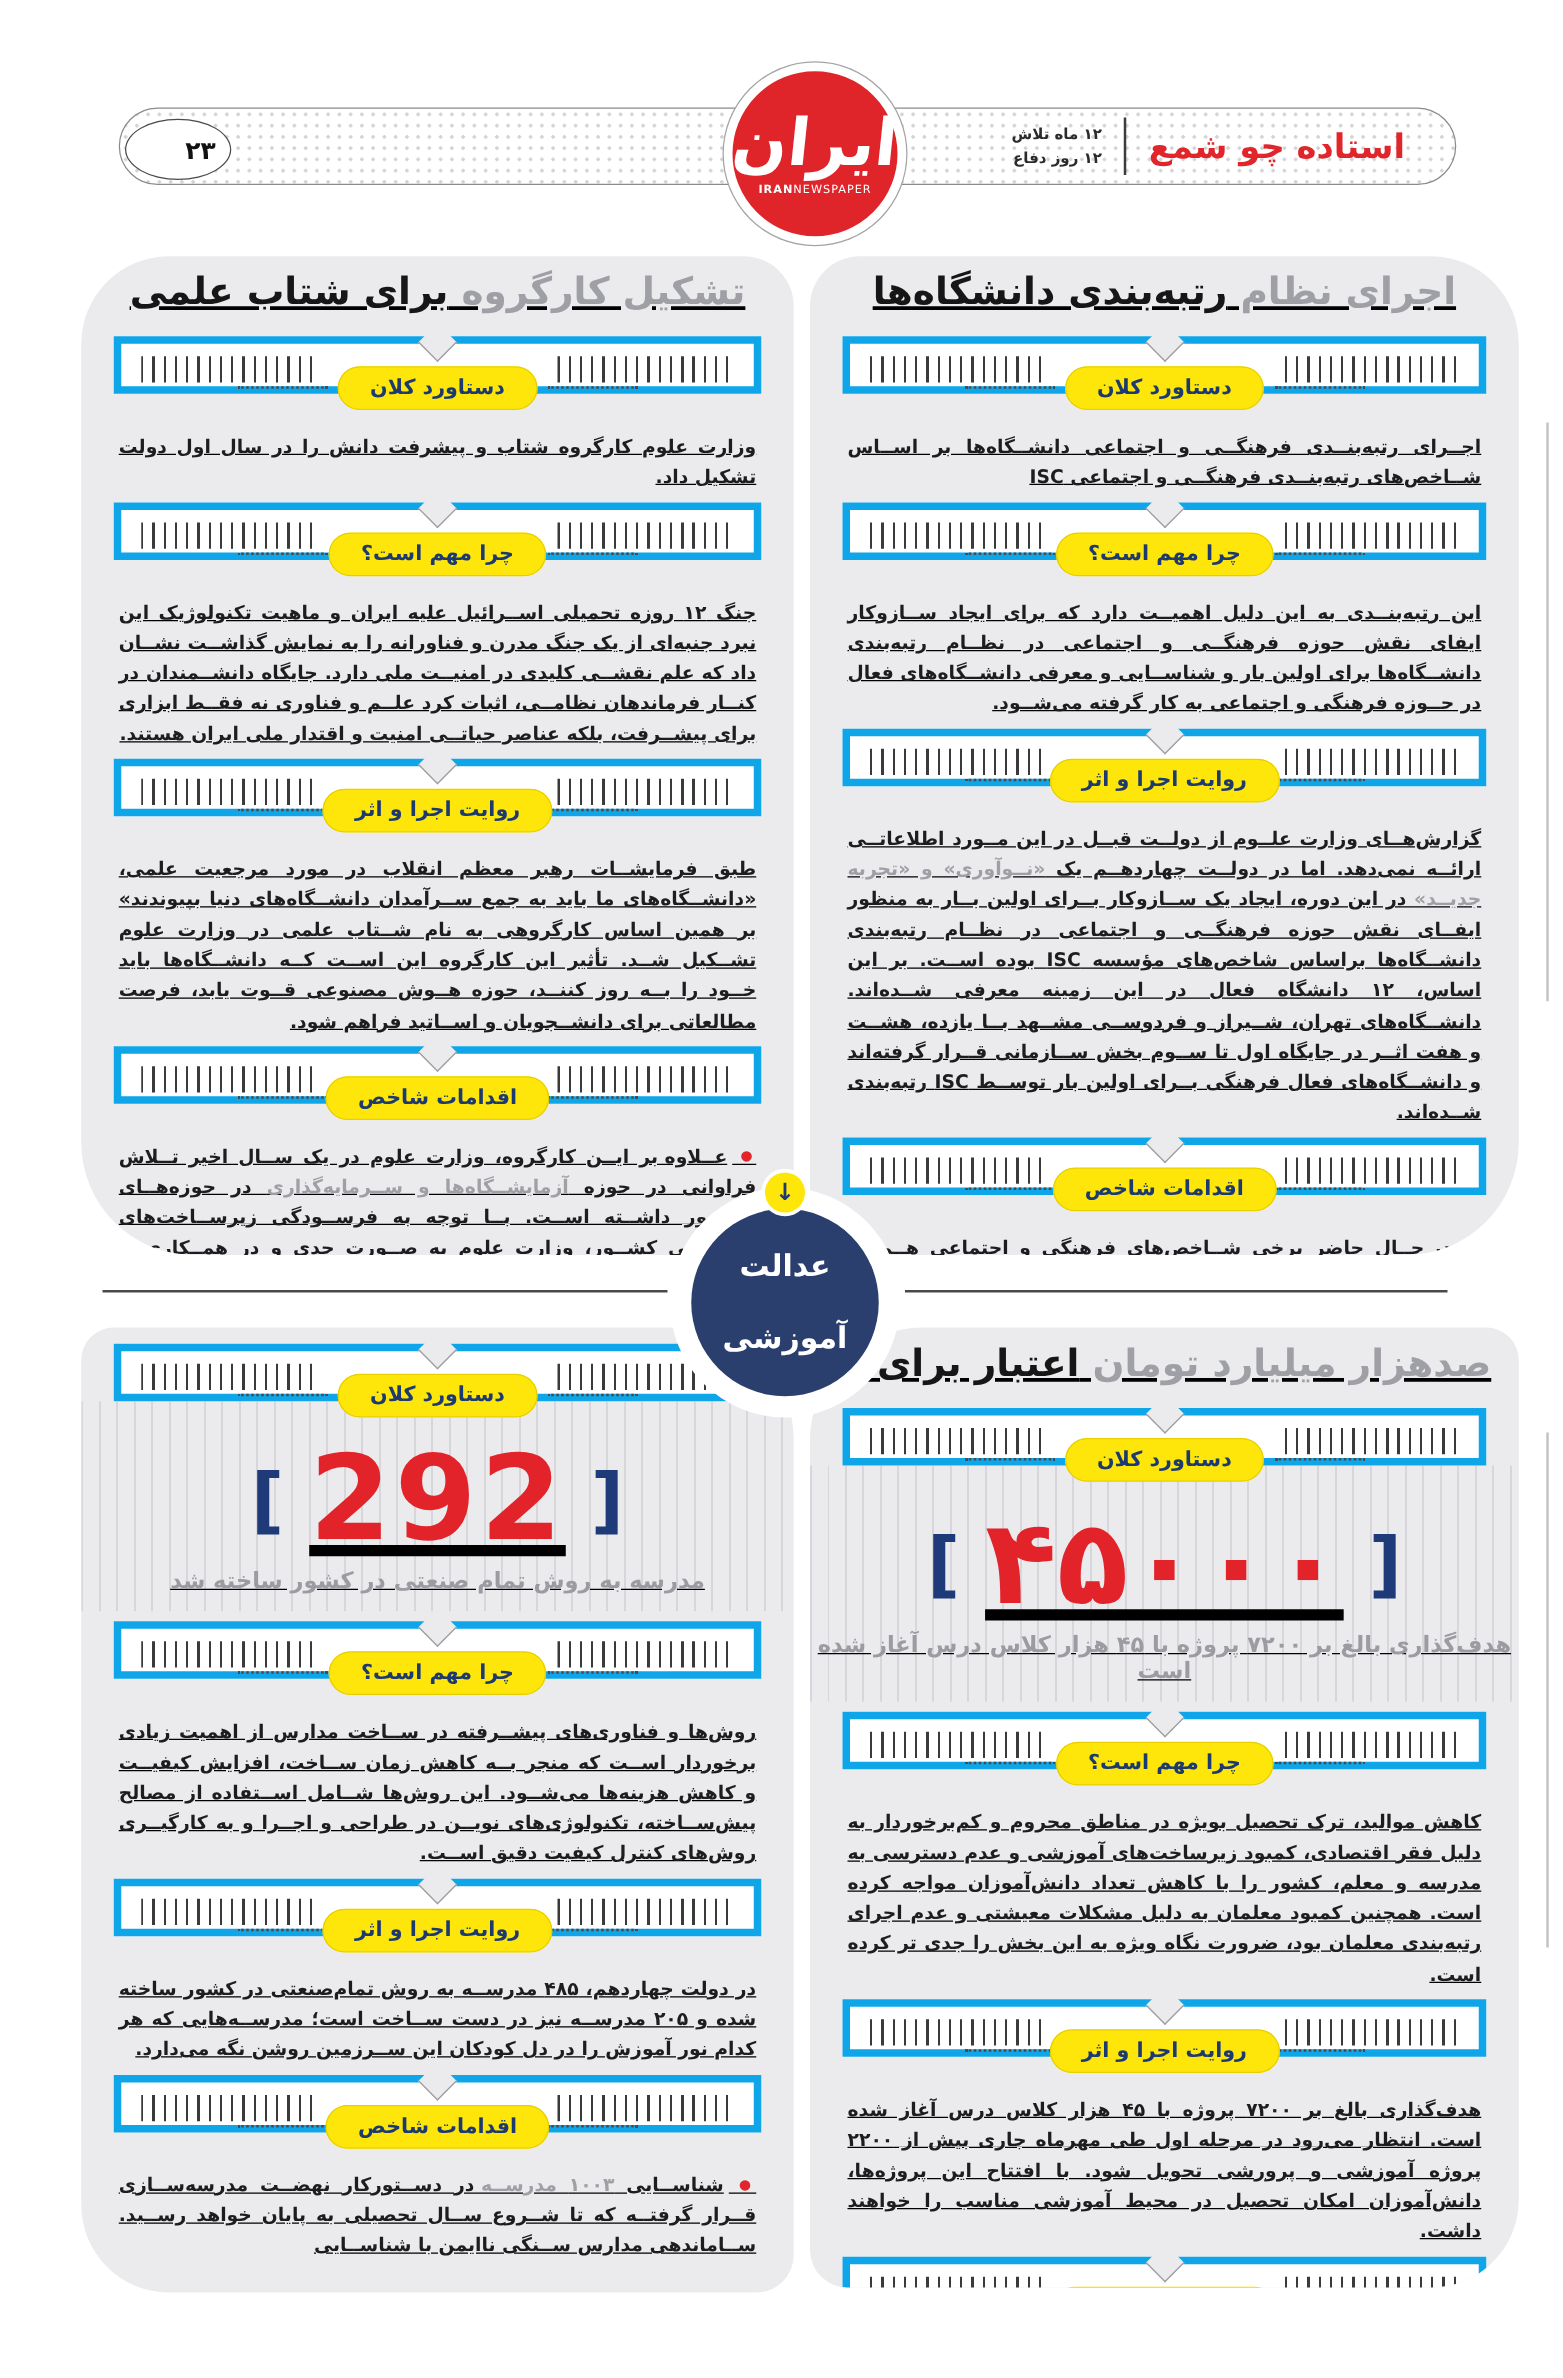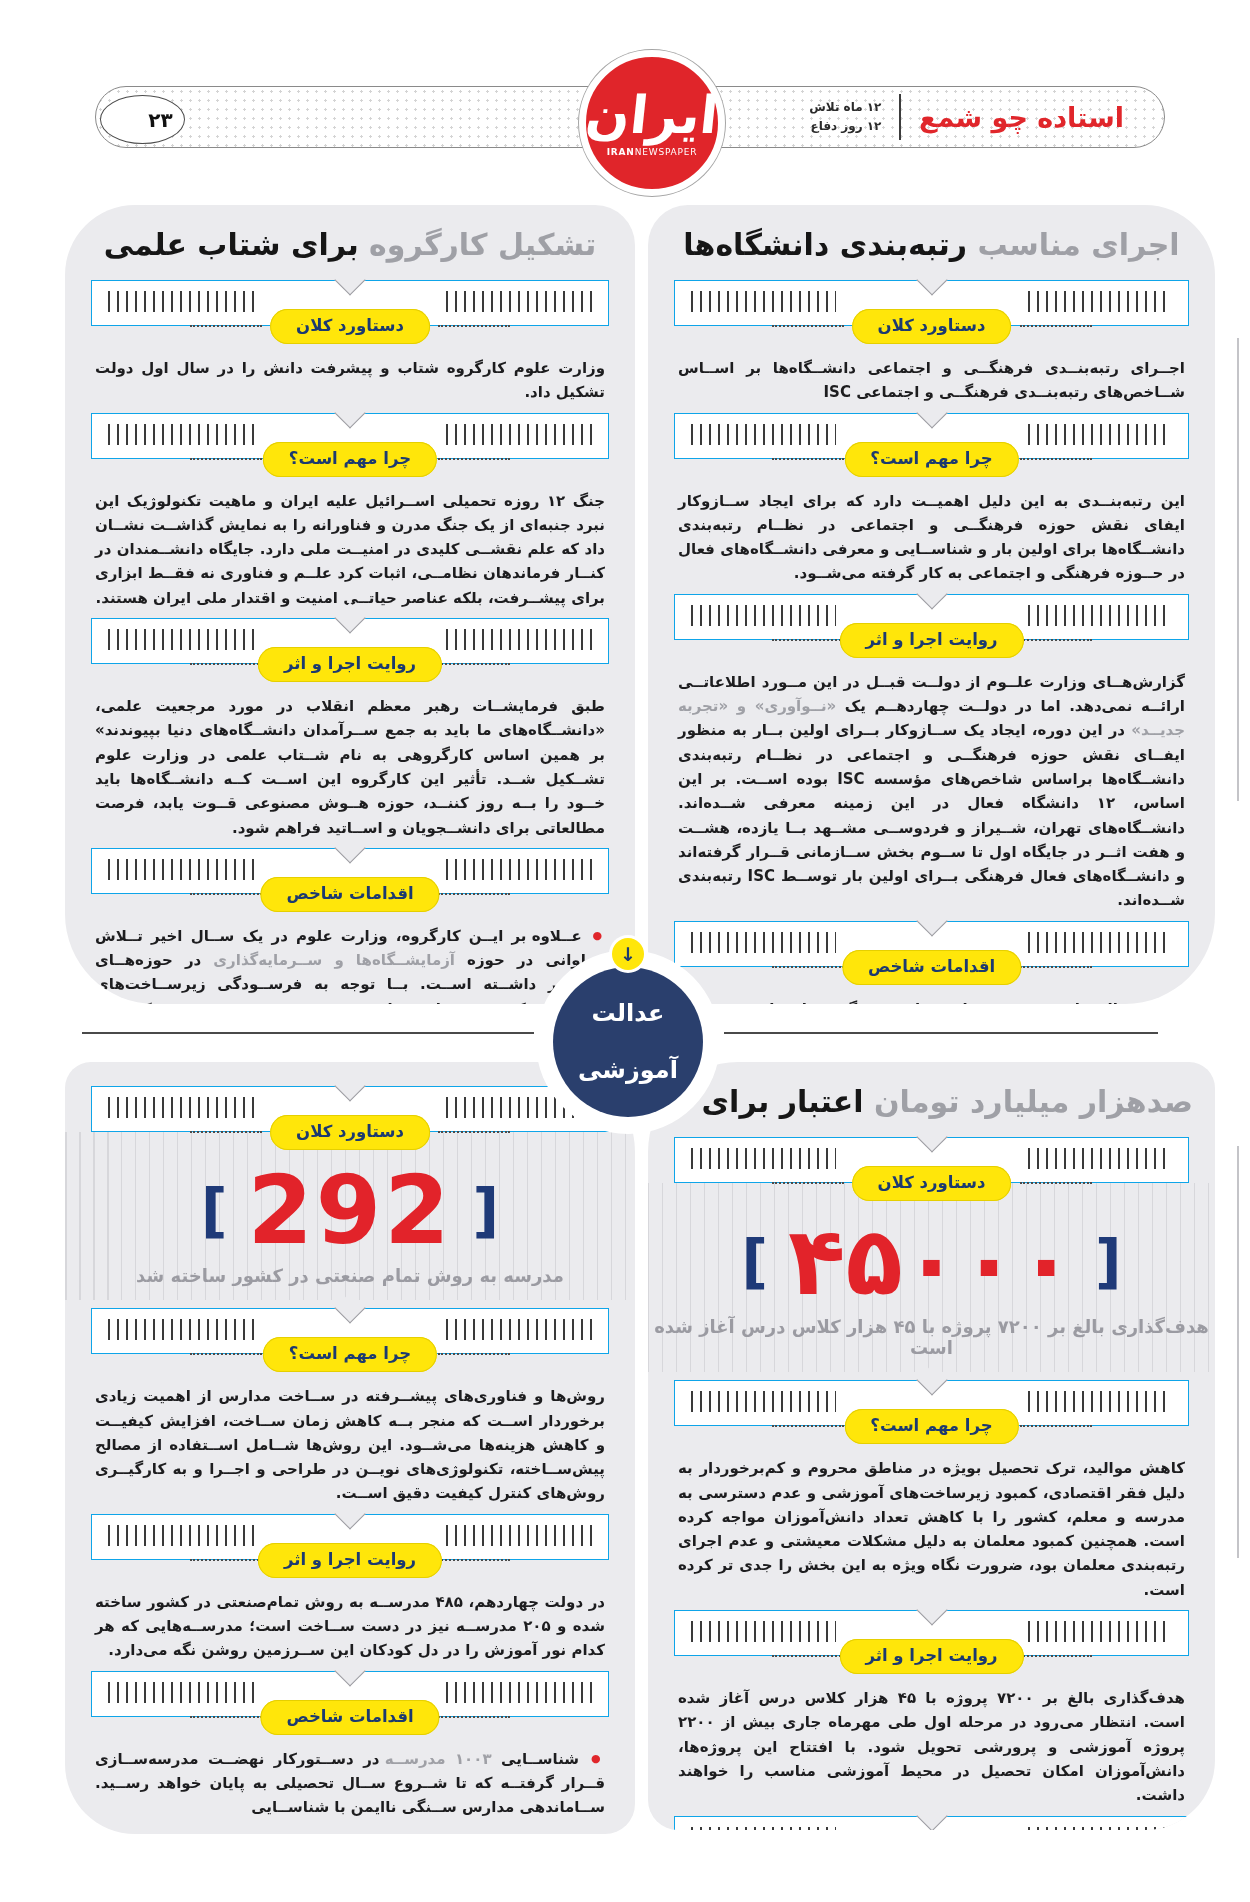--- a/index.html
+++ b/index.html
@@ -30,32 +30,32 @@
   .rule-h{position:absolute;top:1032px;height:1.8px;background:#4a4a4a;z-index:1;}
   .rule-h.l{left:82px;width:452px;}
   .rule-h.r{left:724px;width:434px;}
   .rule-v{position:absolute;left:1237px;width:1.5px;background:#c4c4c8;z-index:1;}
   .rule-v.a{top:338px;height:463px;}
   .rule-v.b{top:1146px;height:412px;}
 
   
   .cards-layer{position:absolute;inset:0;z-index:2;}
   .card{position:absolute;background:#ebebee;box-sizing:border-box;direction:rtl;
-    padding:16px 22px 18px;overflow:hidden;}
+    padding:5px 22px 18px;overflow:hidden;text-decoration:underline;}
   .pos-top-right{left:648px;top:205px;width:567px;height:799px;border-radius:40px 70px 90px 26px;}
   .pos-top-left{left:65px;top:205px;width:570px;height:799px;border-radius:70px 40px 26px 90px;}
   .pos-bottom-right{left:648px;top:1062px;width:567px;height:768px;border-radius:90px 26px 70px 30px;}
   .pos-bottom-left{left:65px;top:1062px;width:570px;height:772px;border-radius:26px 90px 30px 70px;}
 
   .card-title{text-align:center;font-size:30px;font-weight:bold;color:#161616;
     margin:4px 0 16px;line-height:1.3;white-space:nowrap;}
   .t-gray{color:#9fa0a6;}
 
   .sec{margin-top:8px;}
-  .bar{position:relative;height:46px;background:#fff;border:1px solid #0ea5e9;margin:0 4px;
+  .bar{position:relative;height:46px;background:#fff;border:6px solid #0ea5e9;margin:0 4px;
     display:flex;box-sizing:border-box;}
   .notch{position:absolute;top:-12px;left:50%;width:22px;height:22px;margin-left:-11px;
     transform:rotate(45deg);background:#ebebee;border-right:1px solid #9c9ca1;border-bottom:1px solid #9c9ca1;
     box-sizing:border-box;}
   .strip{flex:1;height:21px;margin:10px 16px 0;
     background:repeating-linear-gradient(to right,#3a3a3a 0 1.8px,transparent 1.8px 9px);}
   .bar-gap{width:160px;}
   .dash{position:absolute;bottom:-2px;width:72px;border-top:2.5px dotted #4a4a4a;}
   .dash.dl{left:calc(50% + 88px);}
   .dash.dr{right:calc(50% + 88px);}
@@ -105,21 +105,21 @@
     <span class="logo-en"><b>IRAN</b><span>NEWSPAPER</span></span>
   </div>
 
   <div class="rule-h l"></div>
   <div class="rule-h r"></div>
   <div class="rule-v a"></div>
   <div class="rule-v b"></div>
 
   <div class="cards-layer">
       <section class="card pos-top-right">
-    <h2 class="card-title"><span class="t-gray">اجرای مناسب </span><span>رتبه‌بندی دانشگاه‌ها</span></h2>
+    <h2 class="card-title"><span class="t-gray">اجرای نظام </span><span>رتبه‌بندی دانشگاه‌ها</span></h2>
     <div>
           <div class="sec">
     <div class="bar">
       <span class="notch"></span>
       <span class="strip"></span>
       <span class="bar-gap"></span>
       <span class="strip"></span>
       <span class="dash dl"></span>
       <span class="dash dr"></span>
       <span class="pill"><span>دستاورد کلان</span></span>

